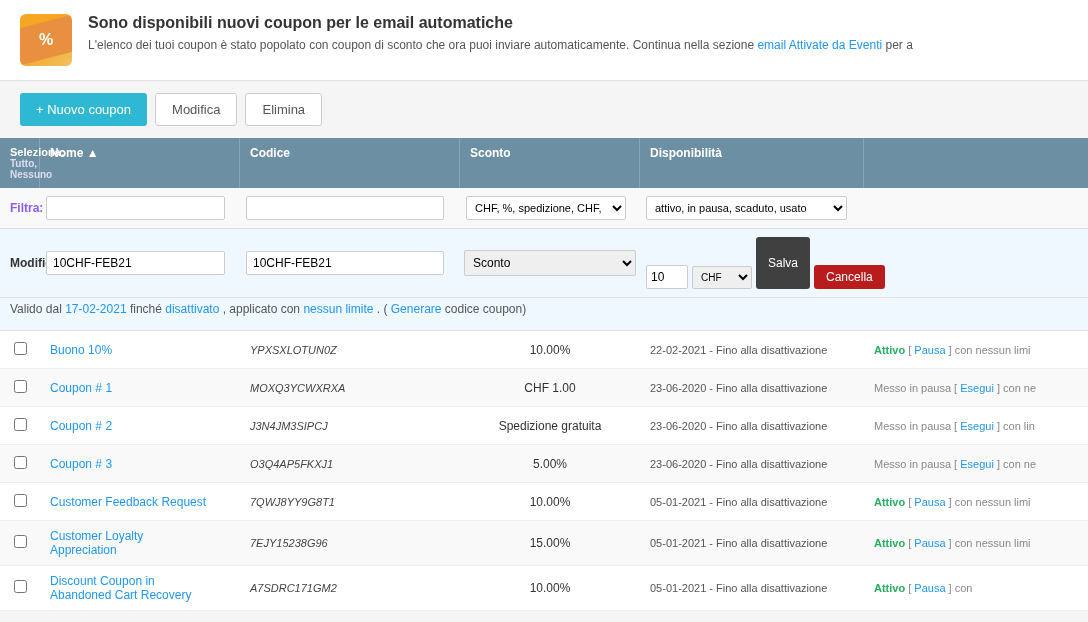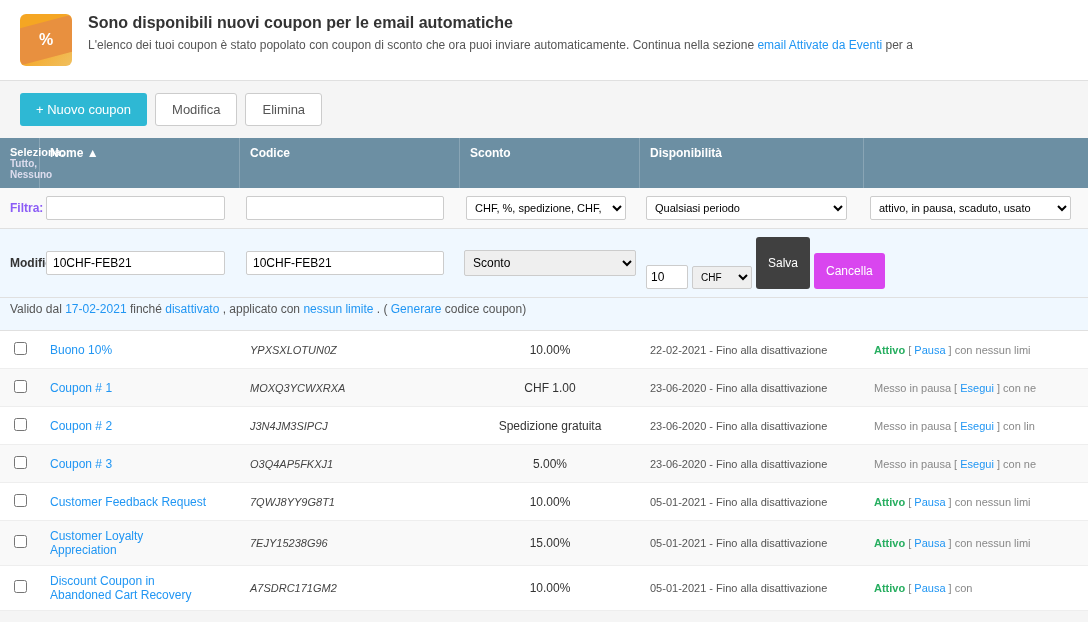--- a/index.html
+++ b/index.html
@@ -163,24 +163,24 @@
     .save-btn {
       background: #404040;
       color: #fff;
       border: none;
       padding: 19px 12px;
       border-radius: 3px;
       cursor: pointer;
       font-size: 12px;
     }
     .cancel-btn {
-      background: #d946ef;
+      background: #b91c1c;
       color: #fff;
       border: none;
-      padding: 11px 12px;
+      padding: 5px 12px;
       border-radius: 3px;
       cursor: pointer;
       font-size: 12px;
     }
 
     
     .valid-row {
       background: #f0f8ff;
       padding: 4px 10px 14px 10px;
       font-size: 12px;
@@ -303,25 +303,20 @@
     <div class="filter-label">Filtra:</div>
     <div style="padding:4px 6px;">
       <input type="text" placeholder="" style="width: 95%;">
     </div>
     <div style="padding:4px 6px;">
       <input type="text" placeholder="" style="width: 95%;">
     </div>
     <div style="padding:4px 6px;">
       <select style="width:95%;font-size:11px;">
         <option>CHF, %, spedizione, CHF,</option>
-      </select>
-    </div>
-    <div style="padding:4px 6px;">
-      <select style="width:95%;font-size:11px;">
-        <option>Qualsiasi periodo</option>
       </select>
     </div>
     <div style="padding:4px 6px;">
       <select style="width:95%;font-size:11px;">
         <option>attivo, in pausa, scaduto, usato</option>
       </select>
     </div>
   </div>
 
   <div class="edit-row">

